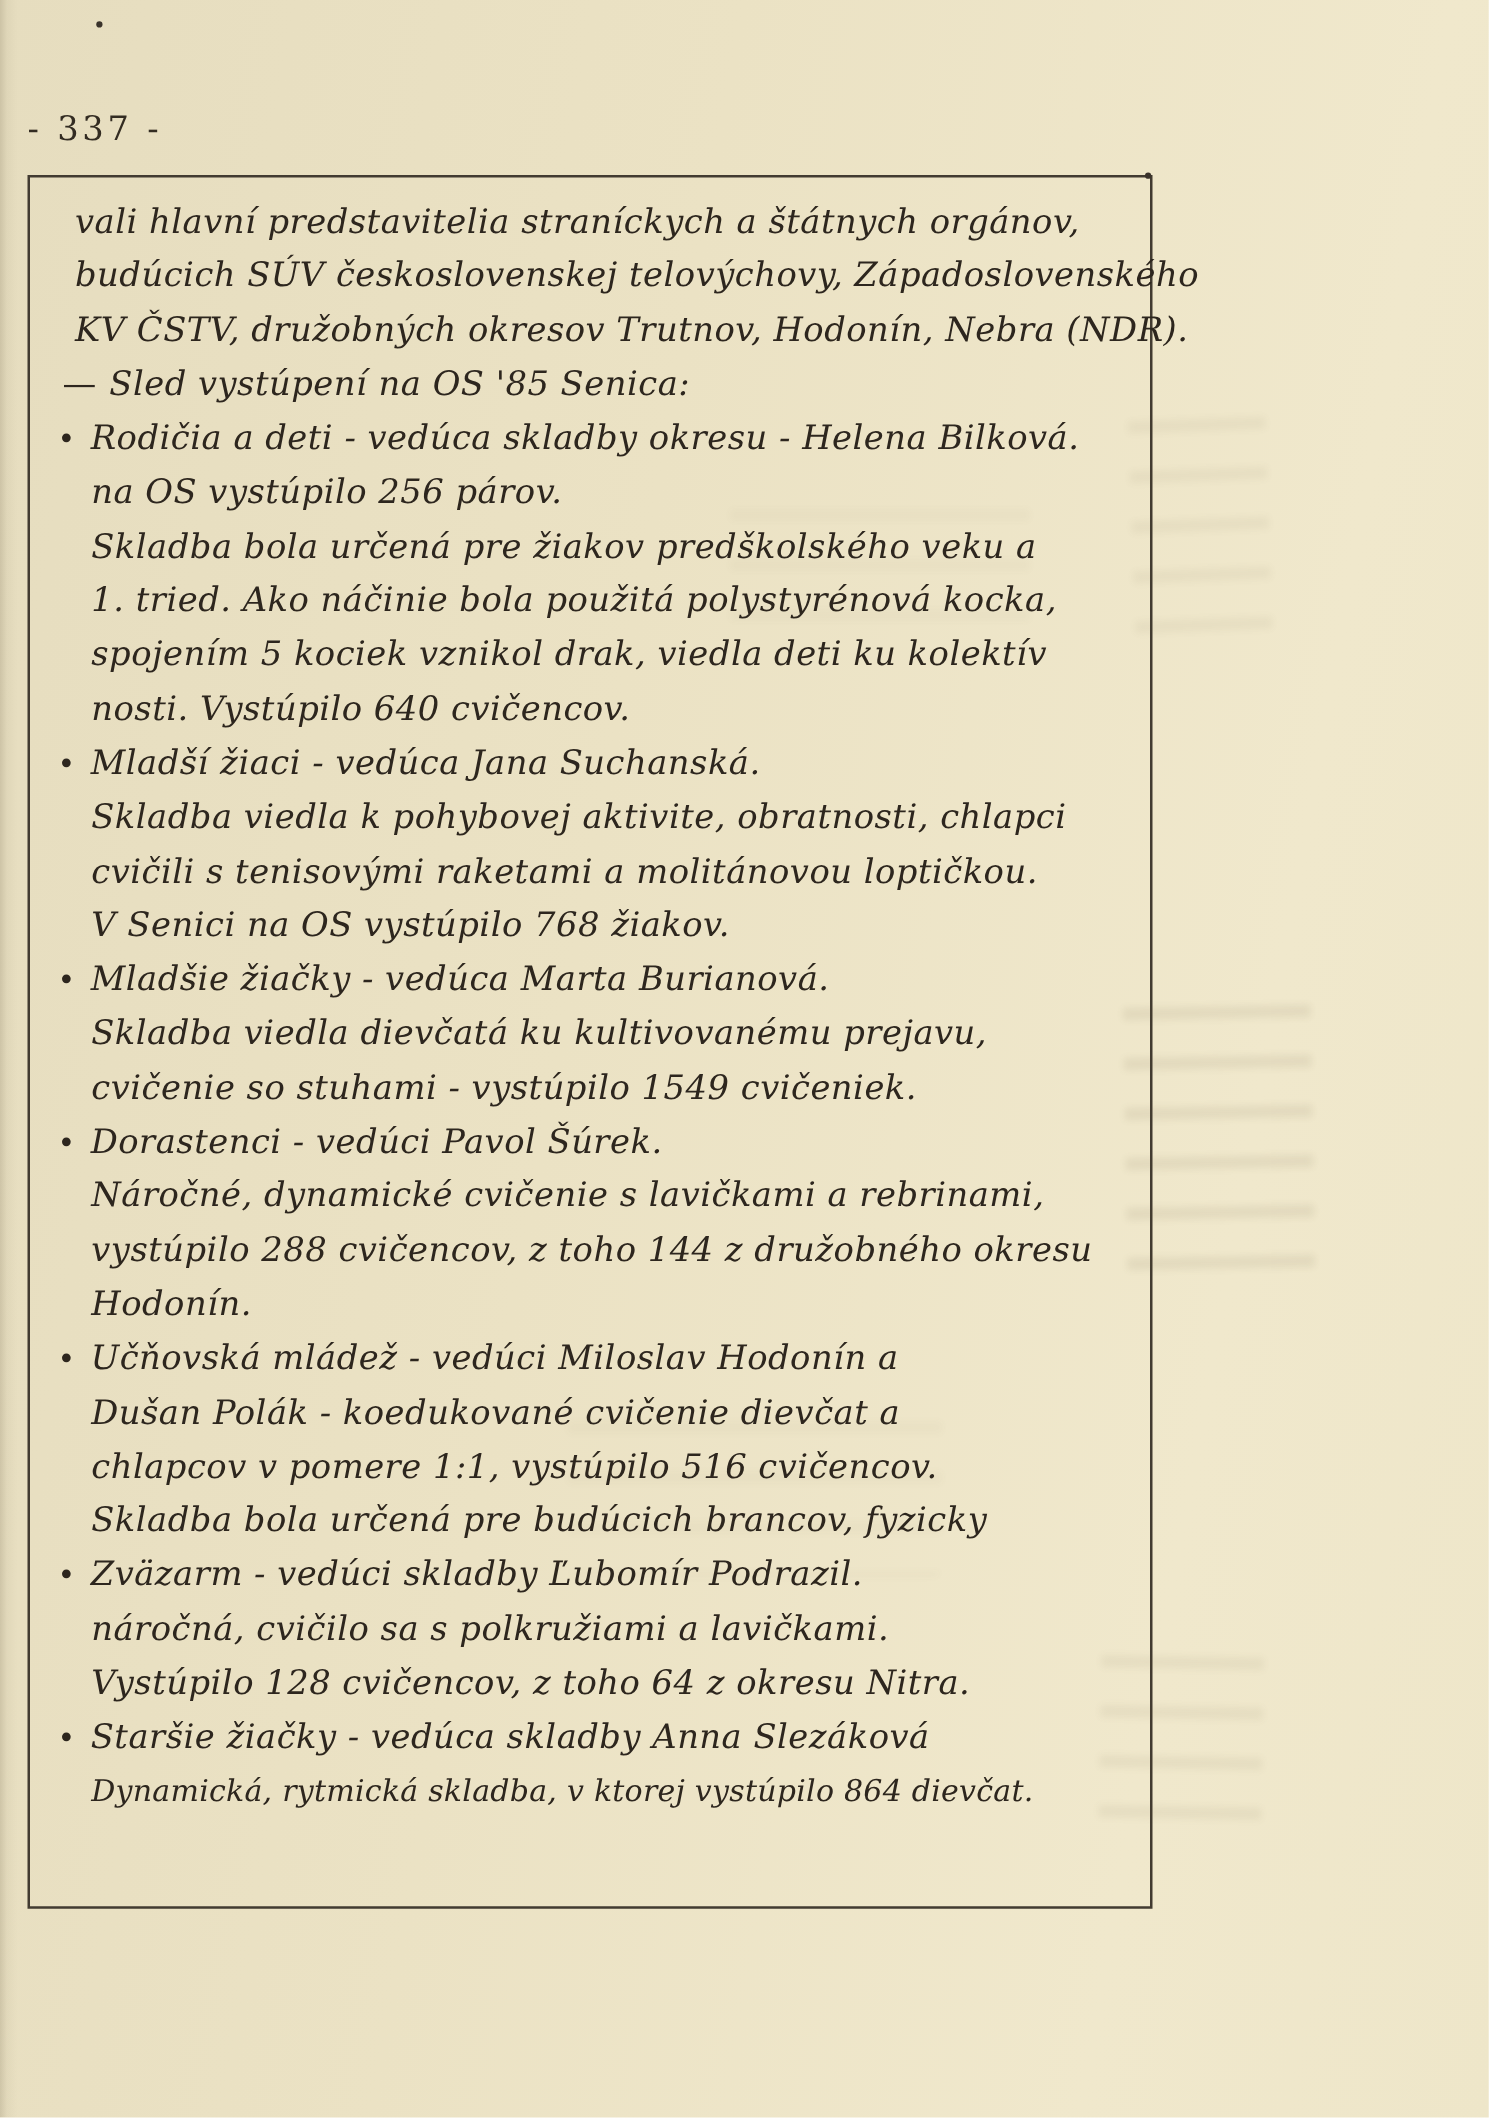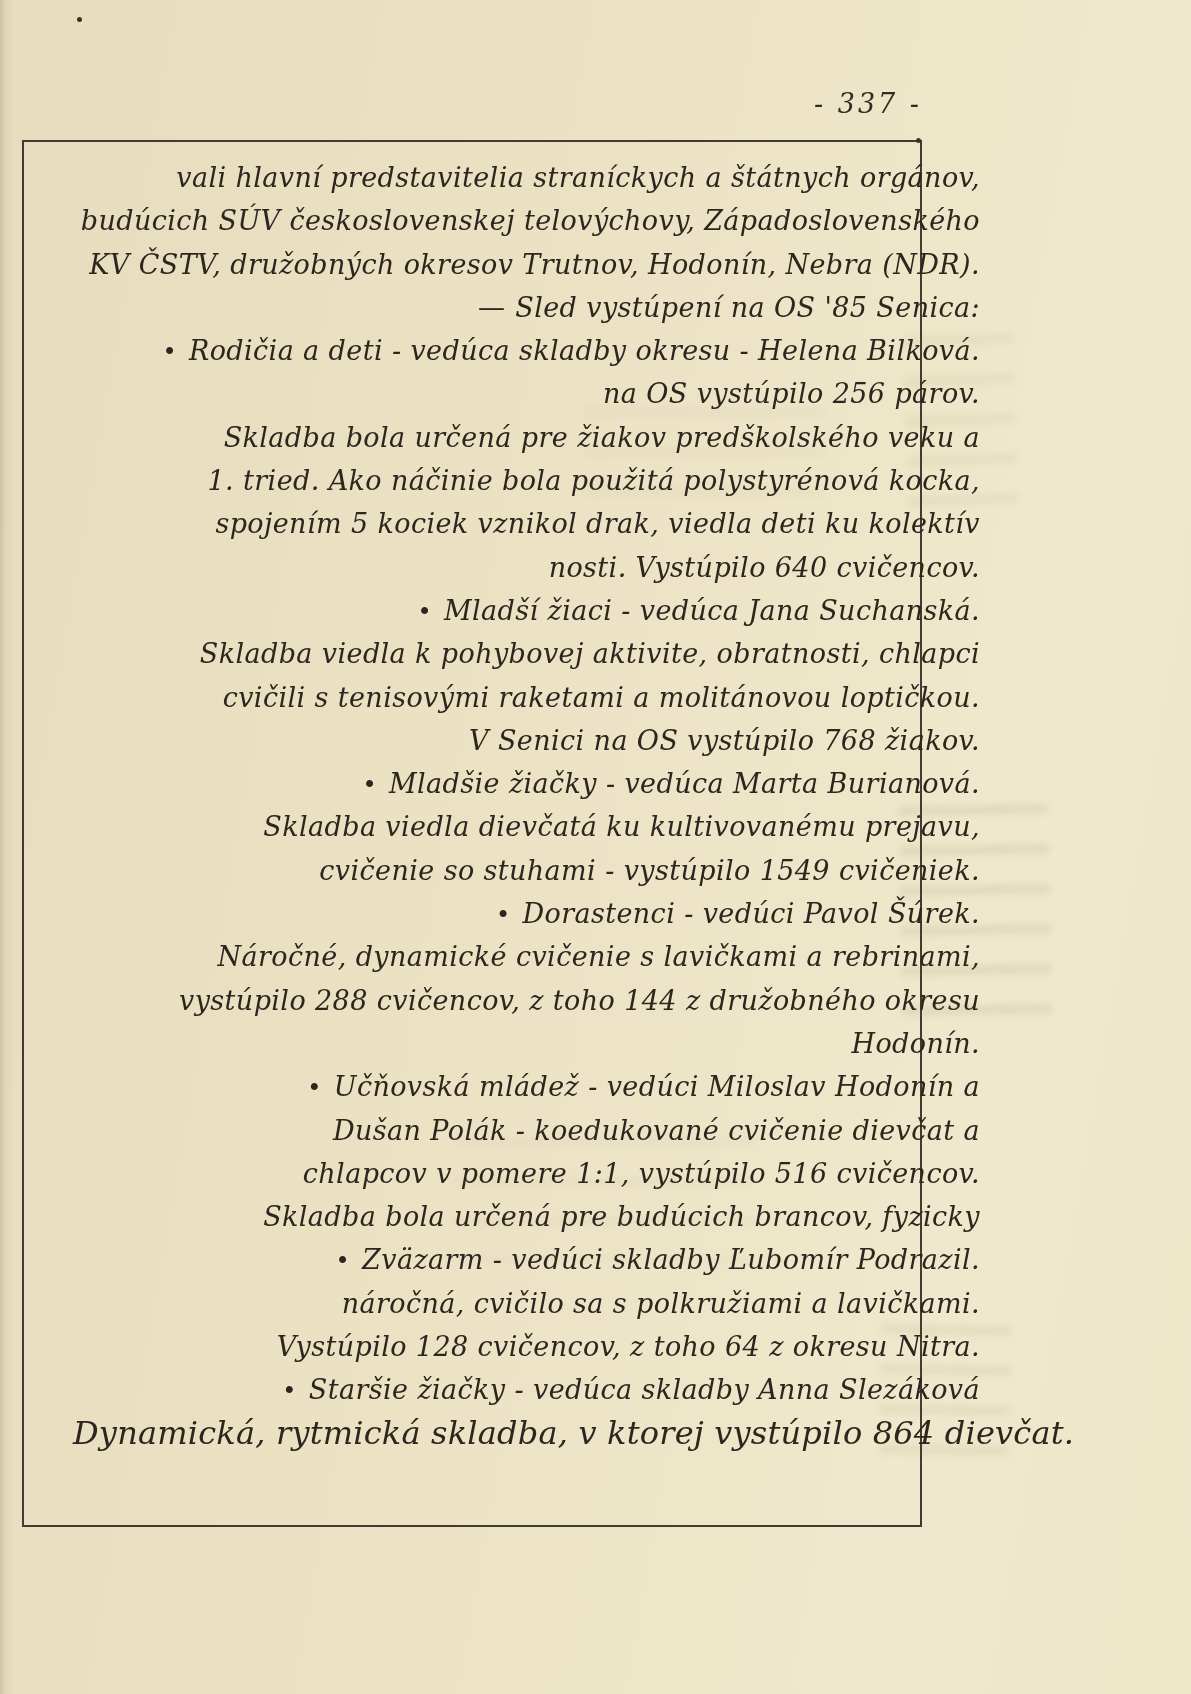--- a/index.html
+++ b/index.html
@@ -20,53 +20,51 @@
     position: absolute;
     left: 0; top: 0;
     width: 14px; height: 100%;
     background: linear-gradient(90deg, rgba(90,78,52,0.18) 0%, rgba(90,78,52,0.05) 40%, rgba(90,78,52,0) 100%);
   }
   .page-number {
     position: absolute;
     top: 88px;
     left: 22px;
     width: 900px;
-    text-align: right;
-    font-style: italic;
+    text-align: left;
     font-size: 27px;
     letter-spacing: 3px;
     color: #332c22;
   }
   .frame {
     position: absolute;
     left: 22px;
     top: 140px;
     width: 900px;
     height: 1387px;
     border: 2px solid #423b31;
     box-sizing: border-box;
-    text-align: right;
   }
   .text-area {
     position: absolute;
     left: 36px;
     top: 14px;
     right: -60px; 
   }
   .line {
     height: 43.3px;
     line-height: 43.3px;
     white-space: nowrap;
     font-style: italic;
     font-size: 27px;
     letter-spacing: 0.4px;
     color: #2d261e;
   }
   .line.cont { padding-left: 13px; }
-  .line.small { font-size: 32px; letter-spacing: 0.2px; }
+  .line.small { font-size: 24px; letter-spacing: 0.2px; }
   .line .marker {
     display: inline-block;
     font-style: normal;
     margin-left: -14px;
     margin-right: 12px;
     color: #2d261e;
   }
   .line.bullet .marker { font-size: 24px; }
   .line.dash .marker { font-size: 27px; margin-left: -10px; margin-right: 10px; }
   .ink-dot {

